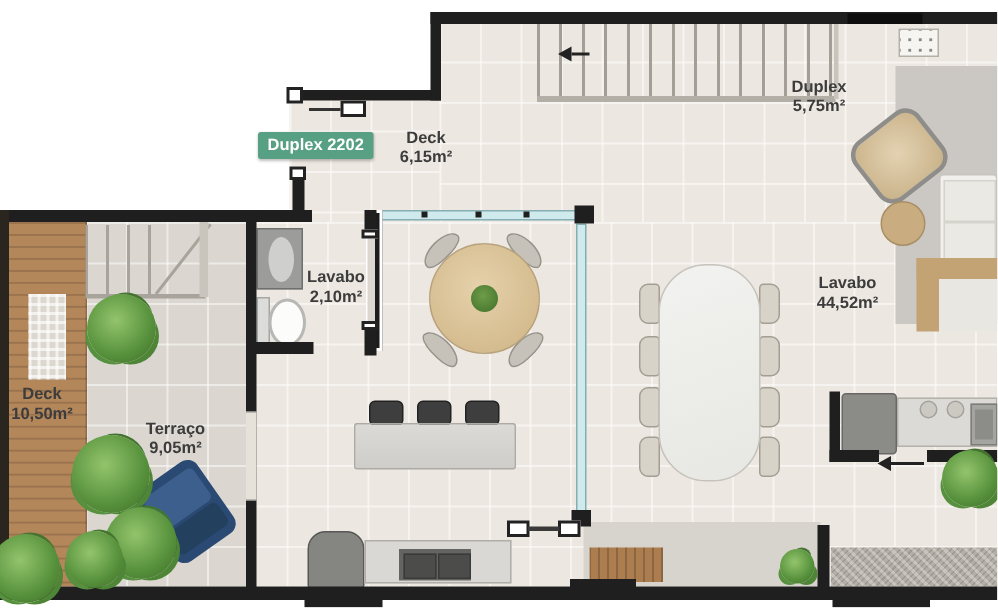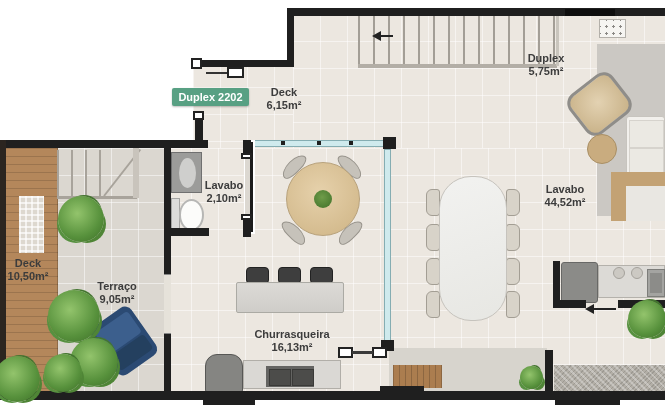--- a/index.html
+++ b/index.html
@@ -182,22 +182,18 @@
     <span>2,10m²</span>
   </div>
   <div class="lbl" style="left:28px;top:270px;">
     <span>Deck</span>
     <span>10,50m²</span>
   </div>
   <div class="lbl" style="left:117px;top:271px;margin-top:22px;">
     <span>Terraço</span>
     <span>9,05m²</span>
   </div>
-  <div class="lbl" style="left:292px;top:341px;">
-    <span>Churrasqueira</span>
-    <span>16,13m²</span>
-  </div>
   <div class="lbl" style="left:565px;top:196px;">
     <span>Lavabo</span>
     <span>44,52m²</span>
   </div>
 
 </div>
 
 </body></html>

